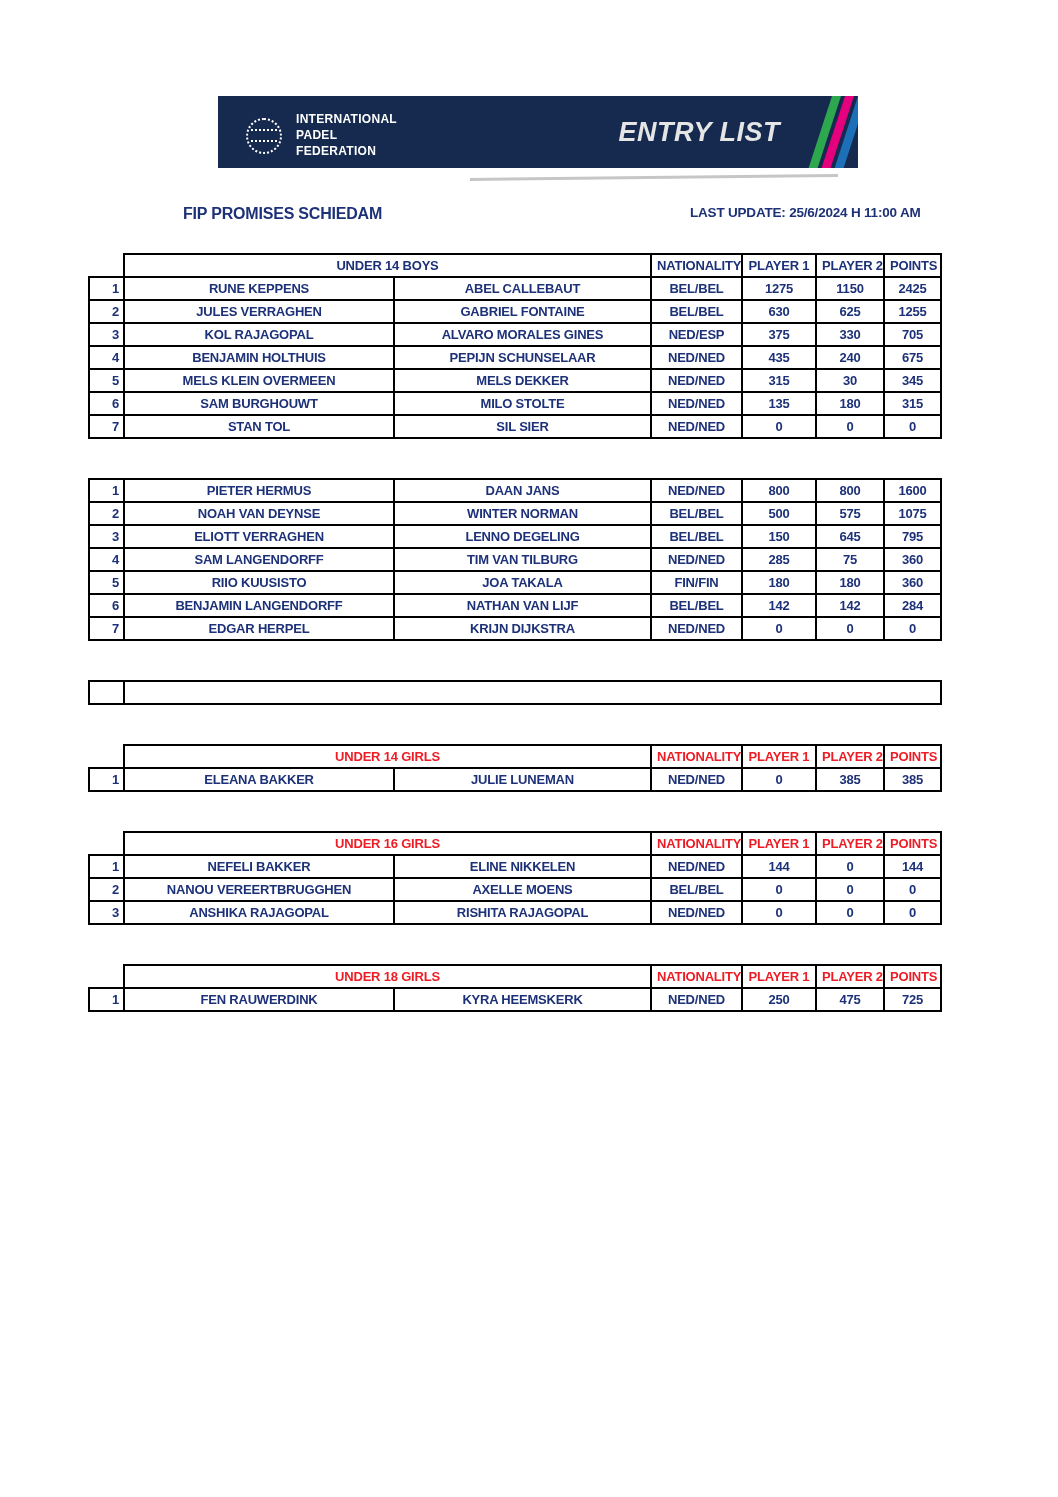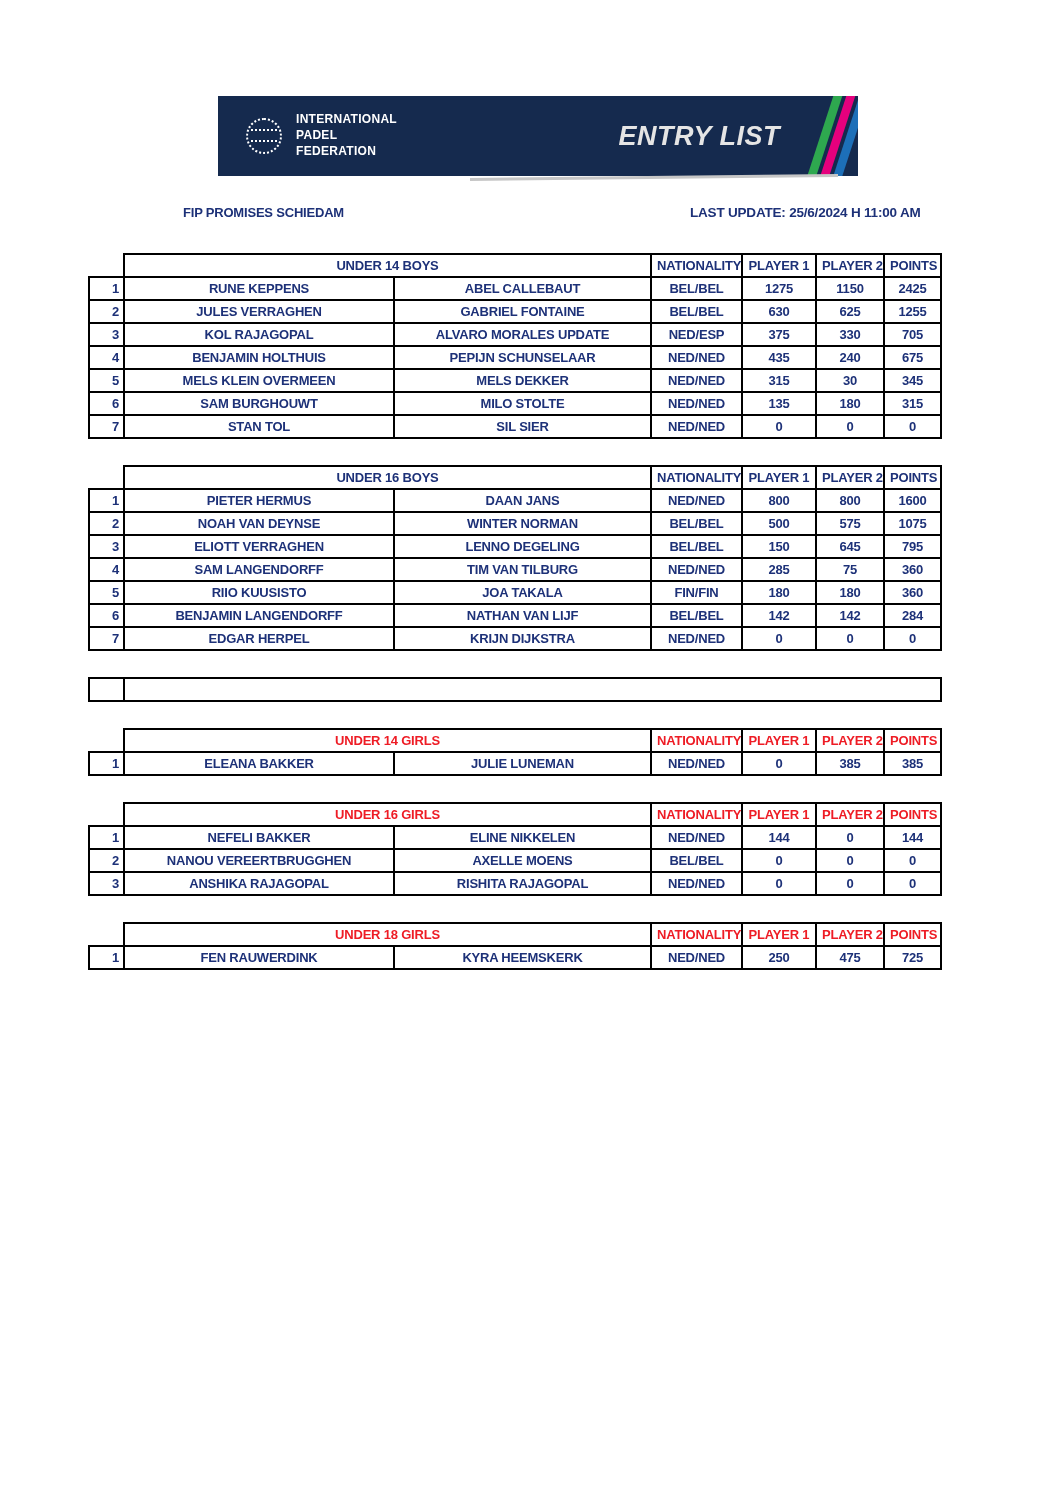--- a/index.html
+++ b/index.html
@@ -11,21 +11,21 @@
   *{margin:0;padding:0;box-sizing:border-box;}
   html,body{background:#fff;}
   body{
     width:1058px;height:1497px;position:relative;
     font-family:"Liberation Sans", sans-serif;
     -webkit-font-smoothing:antialiased;
   }
 
   
   .banner{
-    position:absolute;left:218px;top:96px;width:640px;height:80px;
+    position:absolute;left:218px;top:96px;width:640px;height:72px;
     background:var(--banner-navy);overflow:hidden;
   }
   .logo{
     position:absolute;left:26px;top:20px;width:40px;height:40px;
     display:flex;align-items:center;justify-content:center;
   }
   .globe{
     width:36px;height:36px;border-radius:50%;
     border:2px dotted #fff;position:relative;
   }
@@ -53,34 +53,34 @@
   .stripes .s2{right:17px;background:#e5007d;}
   .stripes .s3{right:4px;background:#1d6fb8;}
   .swoosh{
     position:absolute;left:470px;top:176px;width:368px;height:3px;
     background:#c6c6c6;transform:skewY(-0.6deg);
   }
 
   
   .meta-event{
     position:absolute;left:183px;top:205px;
-    color:var(--navy-text);font-weight:bold;font-size:13px;
+    color:var(--navy-text);font-weight:bold;font-size:16px;
     letter-spacing:-0.2px;font-stretch:condensed;
   }
   .meta-update{
     position:absolute;left:655px;top:205px;
     color:var(--navy-text);font-weight:bold;font-size:13.5px;
     letter-spacing:-0.2px;font-stretch:condensed;padding-left:35px;
   }
 
   
   .tables-root{position:absolute;left:88px;top:253px;width:852px;}
   table.entry{
     border-collapse:collapse;table-layout:fixed;width:852px;
-    margin-bottom:26px;
+    margin-bottom:39px;
   }
   table.entry td{
     border:2px solid var(--line-black);
     height:23px;padding:1px 5px;
     font-weight:bold;font-size:13px;letter-spacing:-0.2px;
     color:var(--navy-text);text-align:center;
     overflow:hidden;white-space:nowrap;font-stretch:condensed;
   }
   table.entry td.spacer{border:none;background:#fff;}
   table.entry td.rank{text-align:right;padding-right:4px;}
@@ -147,21 +147,21 @@
           <td class="name">JULES VERRAGHEN</td>
           <td class="name">GABRIEL FONTAINE</td>
           <td class="nat">BEL/BEL</td>
           <td class="num">630</td>
           <td class="num">625</td>
           <td class="num">1255</td>
         </tr>
         <tr>
           <td class="rank">3</td>
           <td class="name">KOL RAJAGOPAL</td>
-          <td class="name">ALVARO MORALES UPDATE</td>
+          <td class="name">ALVARO MORALES GINES</td>
           <td class="nat">NED/ESP</td>
           <td class="num">375</td>
           <td class="num">330</td>
           <td class="num">705</td>
         </tr>
         <tr>
           <td class="rank">4</td>
           <td class="name">BENJAMIN HOLTHUIS</td>
           <td class="name">PEPIJN SCHUNSELAAR</td>
           <td class="nat">NED/NED</td>
@@ -202,28 +202,20 @@
       <colgroup>
         <col style="width: 35px;">
         <col style="width: 270px;">
         <col style="width: 257px;">
         <col style="width: 91px;">
         <col style="width: 74px;">
         <col style="width: 68px;">
         <col style="width: 57px;">
       </colgroup>
       <tbody>
-        <tr>
-          <td class="spacer"></td>
-          <td colspan="2" class="title">UNDER 16 BOYS</td>
-          <td class="colhead">NATIONALITY</td>
-          <td class="colhead">PLAYER 1</td>
-          <td class="colhead">PLAYER 2</td>
-          <td class="colhead">POINTS</td>
-        </tr>
         <tr>
           <td class="rank">1</td>
           <td class="name">PIETER HERMUS</td>
           <td class="name">DAAN JANS</td>
           <td class="nat">NED/NED</td>
           <td class="num">800</td>
           <td class="num">800</td>
           <td class="num">1600</td>
         </tr>
         <tr>

